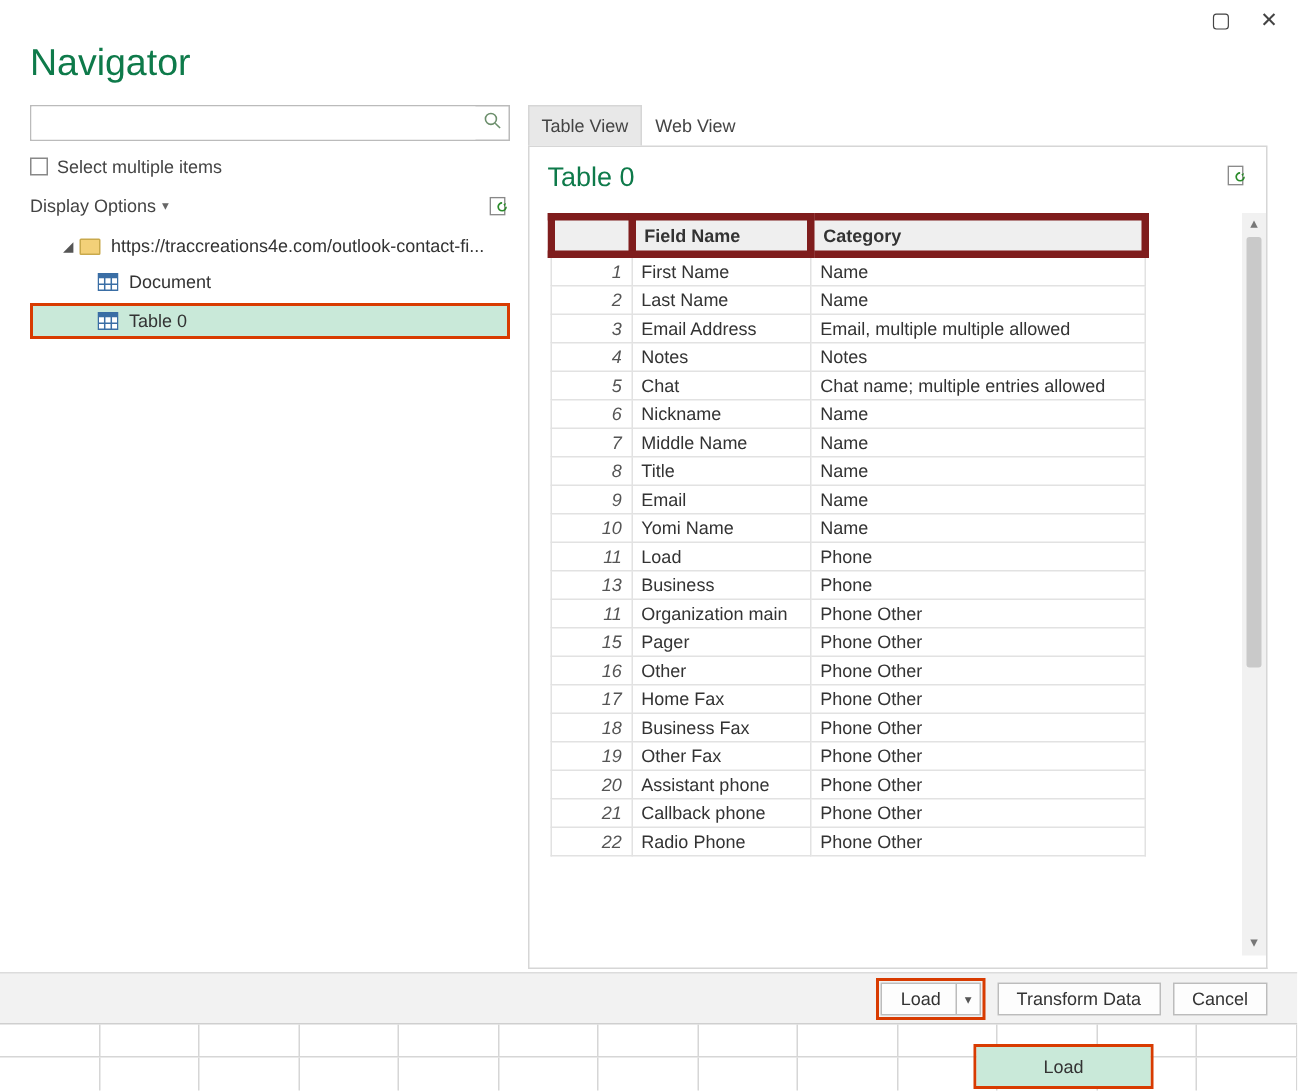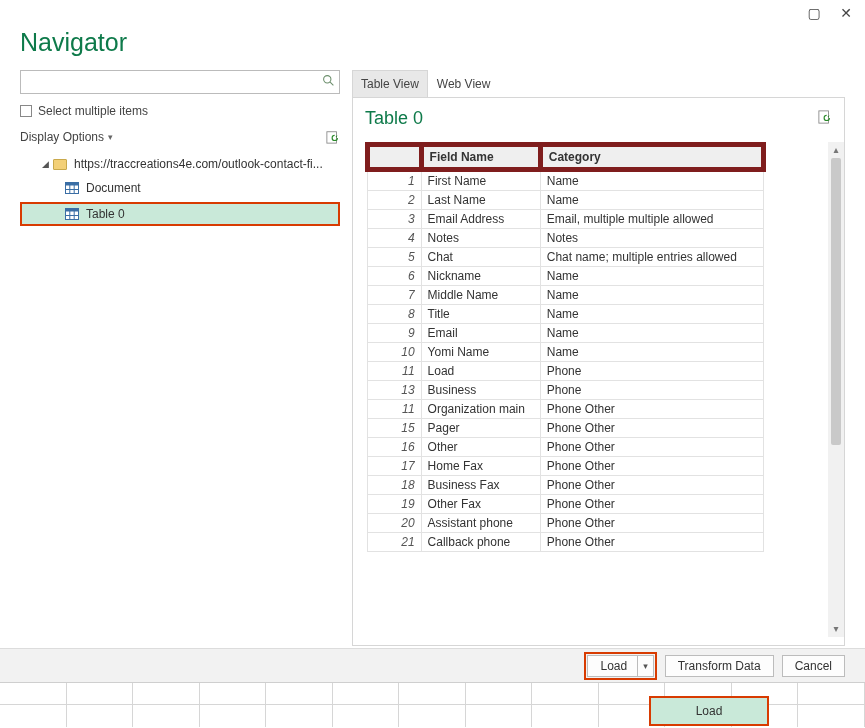--- a/index.html
+++ b/index.html
@@ -521,20 +521,25 @@
               <tr>
                 <td>20</td>
                 <td>Assistant phone</td>
                 <td>Phone Other</td>
               </tr>
               <tr>
                 <td>21</td>
                 <td>Callback phone</td>
                 <td>Phone Other</td>
               </tr>
+              <tr>
+                <td>22</td>
+                <td>Radio Phone</td>
+                <td>Phone Other</td>
+              </tr>
             </tbody>
         </table>
       </div>
       <div class="vscroll">
         <div class="arrow">▴</div>
         <div class="track">
           <div class="thumb"></div>
         </div>
         <div class="arrow">▾</div>
       </div>

